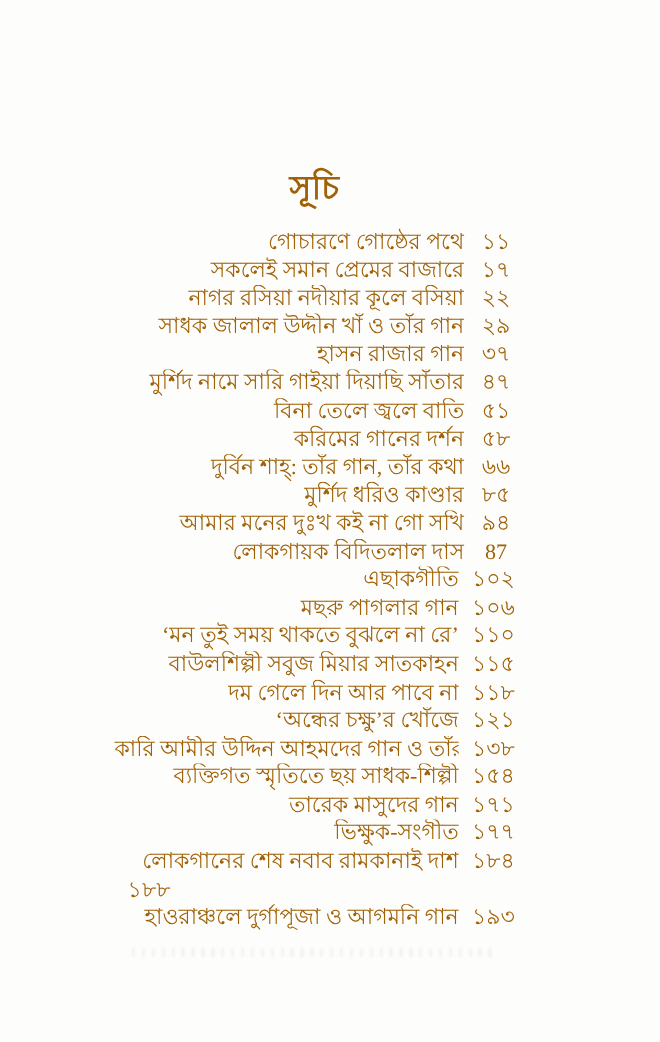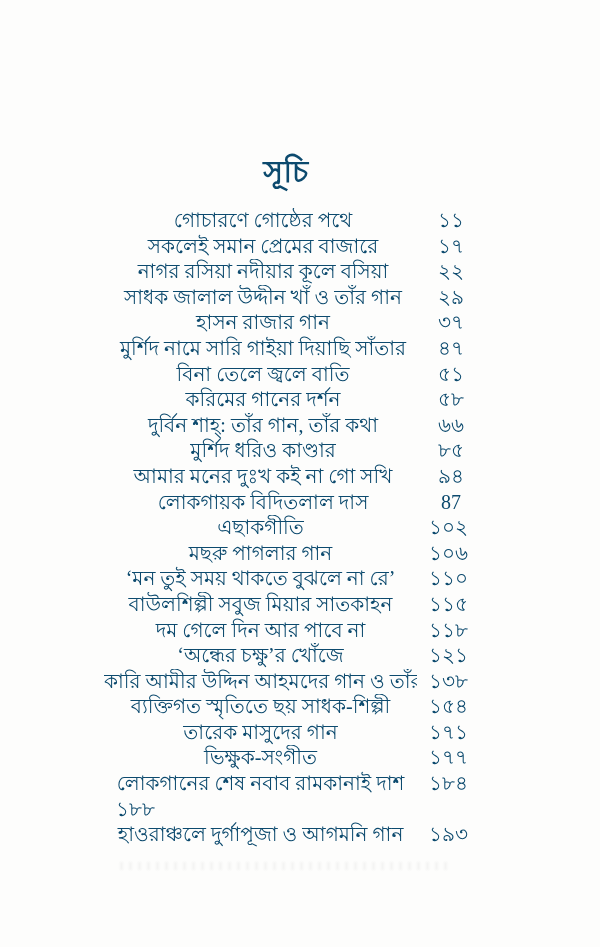--- a/index.html
+++ b/index.html
@@ -11,21 +11,21 @@
     height: 947px;
     background: #ffffff;
     font-family: "Liberation Serif", "DejaVu Serif", serif;
     overflow: hidden;
   }
   .page {
     position: relative;
     width: 600px;
     height: 947px;
     background: #fdfdfc;
-    color: #0c4a6e;
+    color: #a16207;
   }
   .content {
     position: absolute;
     left: 104px;
     top: 150px;
     width: 364px;
   }
   .toc-title {
     margin: 0 0 14px 0;
     text-align: center;
@@ -43,21 +43,21 @@
     justify-content: space-between;
     align-items: baseline;
     height: 25.6px;
     line-height: 25.6px;
     font-size: 20px;
     white-space: nowrap;
   }
   .toc-entry-title {
     flex: 1 1 auto;
     overflow: hidden;
-    text-align: center;
+    text-align: right;
   }
   .toc-entry-page {
     flex: 0 0 auto;
     margin-left: 12px;
     text-align: center;
     min-width: 34px;
   }
   
   .scan-ghost {
     position: absolute;

